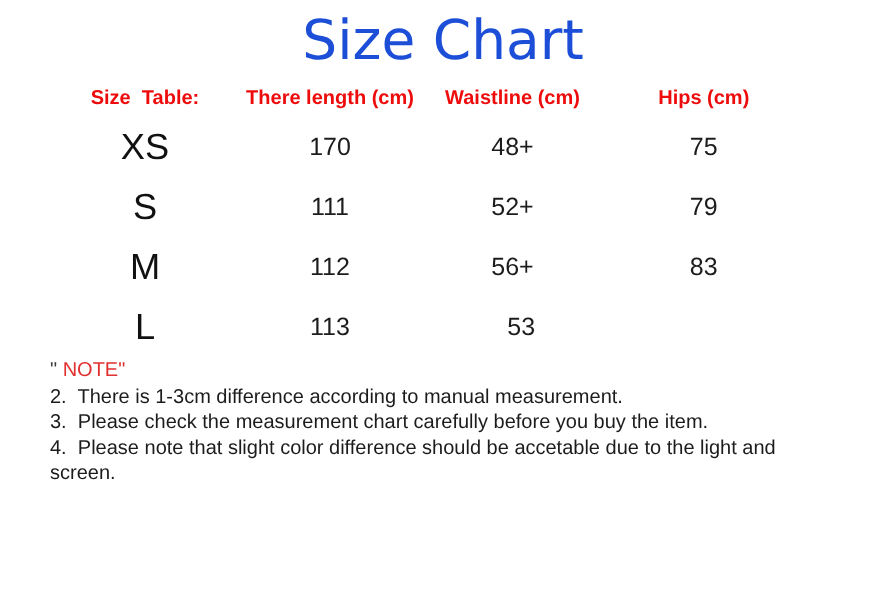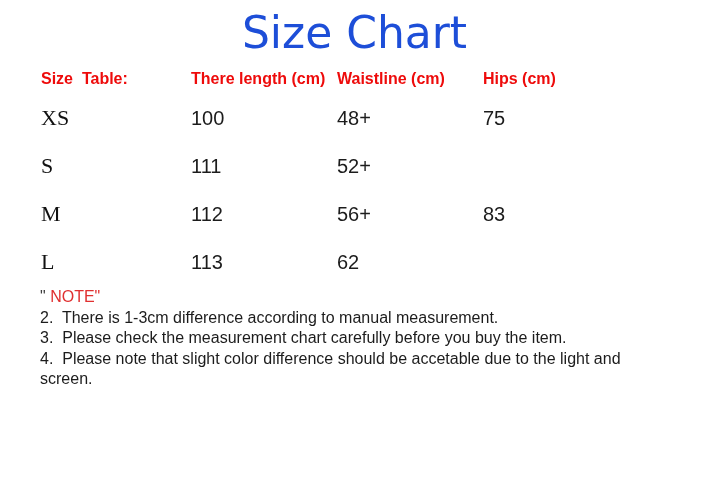--- a/index.html
+++ b/index.html
@@ -20,35 +20,35 @@
     line-height:58px;
     color:#1d4ed8;
     letter-spacing:0px;
   }
   .size-table{
     position:absolute;
     left:41px;top:64px;width:620px;
   }
   .trow{display:flex;align-items:center;height:48px;}
   .trow.thead{height:30px;}
-  .cell{}
+  .cell{text-align:center;}
   .c1{width:150px;}
   .c2{width:146px;}
   .c3{width:146px;}
   .c4{width:160px;}
   .th{
     font-family:"Liberation Sans",sans-serif;
     font-weight:bold;
     font-size:16px;
     color:#ee0b0b;
     white-space:pre;
   }
   .size-label{
-    font-family:Liberation Serif, serif;
-    font-size:22px;
+    font-family:Liberation Sans, sans-serif;
+    font-size:29px;
     color:#111111;
   }
   .num{
     font-family:"Liberation Sans",sans-serif;
     font-size:20px;
     color:#1c1c1c;
   }
   .notes{
     position:absolute;
     left:40px;top:287px;width:600px;
@@ -72,42 +72,43 @@
   <div class="size-table">
     <div class="trow thead">
       <div class="cell c1 th">Size  Table:</div>
       <div class="cell c2 th">There length (cm)</div>
       <div class="cell c3 th">Waistline (cm)</div>
       <div class="cell c4 th">Hips (cm)</div>
     </div>
 
     <div class="trow">
       <div class="cell c1 size-label">XS</div>
-      <div class="cell c2 num">100</div>
+      <div class="cell c2 num">170</div>
       <div class="cell c3 num">48+</div>
       <div class="cell c4 num">75</div>
     </div>
 
     <div class="trow">
       <div class="cell c1 size-label">S</div>
       <div class="cell c2 num">111</div>
       <div class="cell c3 num">52+</div>
+      <div class="cell c4 num">79</div>
     </div>
 
     <div class="trow">
       <div class="cell c1 size-label">M</div>
       <div class="cell c2 num">112</div>
       <div class="cell c3 num">56+</div>
       <div class="cell c4 num">83</div>
     </div>
 
     <div class="trow">
       <div class="cell c1 size-label">L</div>
       <div class="cell c2 num">113</div>
-      <div class="cell c4 num">62</div>
+      <div class="cell c4 num">53</div>
     </div>
   </div>
 
   <div class="notes">
     <div class="note-heading"><span class="note-open-quote">" </span><span class="note-heading-text">NOTE"</span></div>
     <div class="note-item">2.  There is 1-3cm difference according to manual measurement.</div>
     <div class="note-item">3.  Please check the measurement chart carefully before you buy the item.</div>
     <div class="note-item">4.  Please note that slight color difference should be accetable due to the light and screen.</div>
   </div>
 

